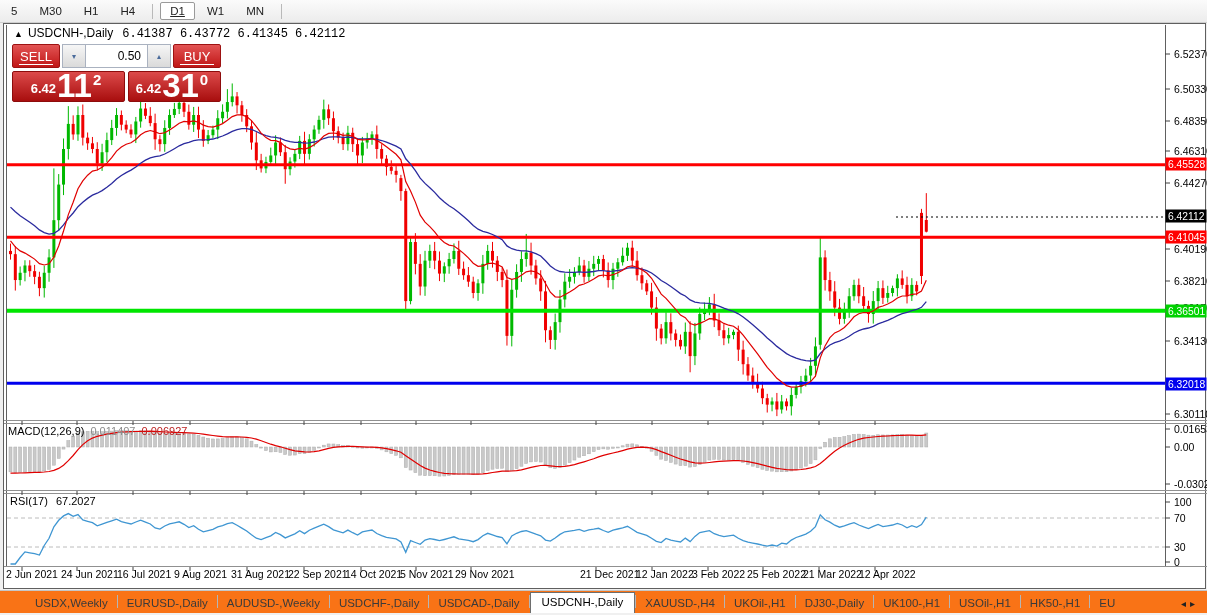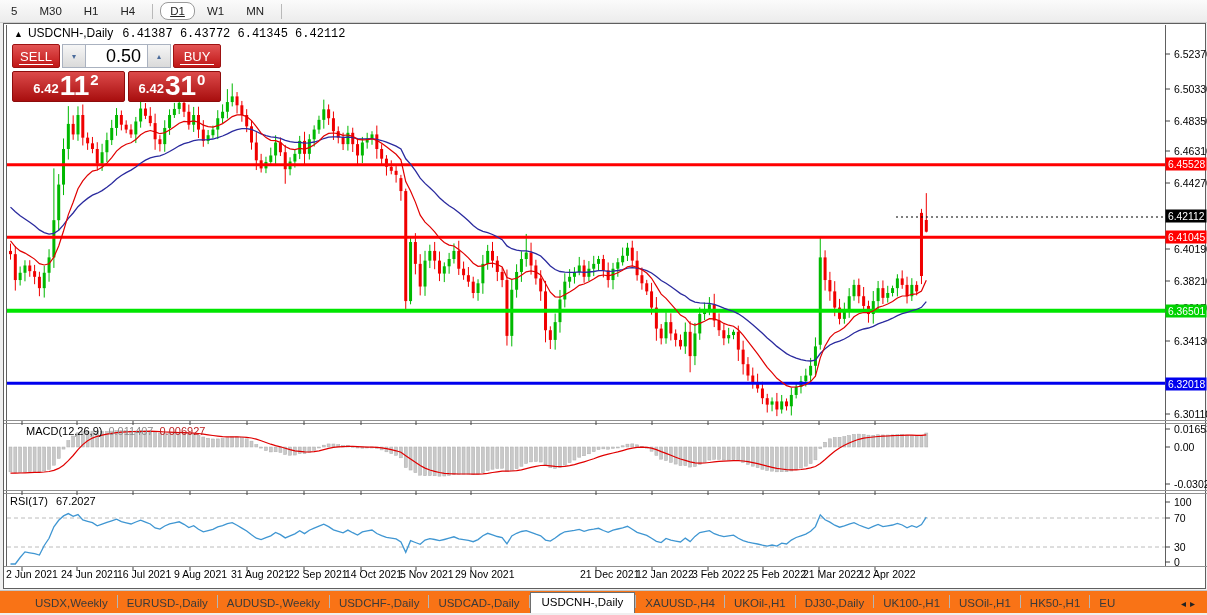--- a/index.html
+++ b/index.html
@@ -1,39 +1,39 @@
 <!DOCTYPE html>
 <html><head>
 <meta charset="utf-8">
 <style>
   html,body{margin:0;padding:0;}
   body{width:1207px;height:615px;background:#f0f0f0;font-family:"Liberation Sans","DejaVu Sans",sans-serif;overflow:hidden;position:relative;}
   .toolbar{position:absolute;left:0;top:0;width:1207px;height:22px;background:linear-gradient(#fbfbfb,#ececec);border-bottom:1px solid #cfcfcf;display:flex;align-items:center;font-size:11.5px;color:#222;}
   .tf-btn{padding:2px 9px;margin:0 1px;cursor:default;border:1px solid transparent;}
-  .tf-btn.active{background:#fff;border:1px solid #9a9a9a;border-radius:8px;text-decoration:underline;}
+  .tf-btn.active{background:#fff;border:1px solid #9a9a9a;border-radius:2px;text-decoration:underline;}
   .tb-sep{width:1px;height:15px;background:#b9b9b9;margin:0 6px;}
   .chart-window{position:absolute;left:3px;top:23px;width:1203px;height:566px;background:#fff;border:1px solid #5f5f5f;box-sizing:border-box;}
   #chart-svg{position:absolute;left:0;top:0;}
   .chart-title{position:absolute;left:14px;top:26px;font-size:12px;color:#000;z-index:5;}
   .chart-title .tri{font-size:9px;margin-right:5px;}
   .chart-title .vals{margin-left:9px;font-family:Liberation Mono, monospace;}
   .trade-panel{position:absolute;left:12px;top:44px;z-index:6;width:209px;}
   .tp-row1{display:flex;height:24px;}
   .btn-red{background:linear-gradient(#e25454,#c01616);color:#fff;border:1px solid #9d1212;display:flex;align-items:center;justify-content:center;cursor:pointer;}
   .sell-btn,.buy-btn{width:46px;font-size:13px;border-radius:2px;position:relative;}
   .sell-btn:after,.buy-btn:after{content:"";position:absolute;left:6px;right:6px;bottom:2px;height:1px;background:#ffffff;}
   .vol-box{display:flex;flex:1;margin:0 2px;}
   .spin-btn{width:22px;background:linear-gradient(#f6f6f6,#dadada);border:1px solid #aab2c0;color:#4a6b9b;font-size:8px;display:flex;align-items:center;justify-content:center;cursor:pointer;}
-  .vol-input{flex:1;border:1px solid #aab2c0;border-left:none;border-right:none;font-size:18px;text-align:right;padding-right:6px;font-family:"Liberation Sans",sans-serif;width:40px;}
+  .vol-input{flex:1;border:1px solid #aab2c0;border-left:none;border-right:none;font-size:12px;text-align:right;padding-right:6px;font-family:"Liberation Sans",sans-serif;width:40px;}
   .tp-row2{display:flex;margin-top:3px;height:31px;}
   .px-box{background:linear-gradient(#dc4a4a,#a80e0e);color:#fff;border:1px solid #8d0c0c;border-radius:2px;display:flex;align-items:flex-end;justify-content:center;padding:0 7px 1px 2px;}
   .px-left{width:102px;margin-right:3px;}
   .px-right{flex:1;}
   .px-small{font-size:13px;font-weight:bold;margin:0 1px 4px 0;}
-  .px-big{font-size:28px;font-weight:bold;line-height:29px;}
+  .px-big{font-size:33px;font-weight:bold;line-height:29px;}
   .px-sup{font-size:15px;font-weight:bold;margin:0 0 12px 1px;}
   .ind-label{position:absolute;font-size:11px;color:#000;z-index:4;}
   .ind-label .v1{color:#8b8b8b;margin-left:6px;}
   .ind-label .v2{color:#bb2222;margin-left:6px;}
   .tab-bar{position:absolute;left:0;top:590px;width:1207px;height:23px;background:#f97316;border-top:1px solid #c6c6c6;display:flex;align-items:flex-end;font-size:11.5px;color:#3a3a3a;white-space:nowrap;overflow:hidden;padding-left:26px;box-sizing:border-box;}
   .tab{padding:3px 9px 4px 9px;cursor:pointer;}
   .tab.active{background:#fff;border:1px solid #6e6e6e;border-bottom:none;color:#000;padding:3px 11px 5px 11px;}
   .tab-sep{width:1px;height:13px;background:#b5b5b5;margin:0 0 5px 0;}
   .tab-arrows{margin-left:auto;padding:3px 8px 4px 2px;font-size:10px;color:#222;letter-spacing:4px;cursor:pointer;}
 </style>
@@ -792,21 +792,21 @@
       <span class="px-sup">2</span>
     </div>
     <div class="px-box px-right">
       <span class="px-small">6.42</span>
       <span class="px-big">31</span>
       <span class="px-sup">0</span>
     </div>
   </div>
 </div>
 
-<div class="ind-label" style="left:26px;top:425px;">
+<div class="ind-label" style="left:8px;top:425px;">
   <span>MACD(12,26,9)</span><span class="v1">0.011407</span><span class="v2">0.006927</span>
 </div>
 <div class="ind-label" style="left:10px;top:495px;">
   <span>RSI(17)</span><span style="margin-left:8px;">67.2027</span>
 </div>
 
 <div class="tab-bar" id="tabbar">
     <div class="tab">USDX,Weekly</div>
     <div class="tab-sep"></div>
     <div class="tab">EURUSD-,Daily</div>

